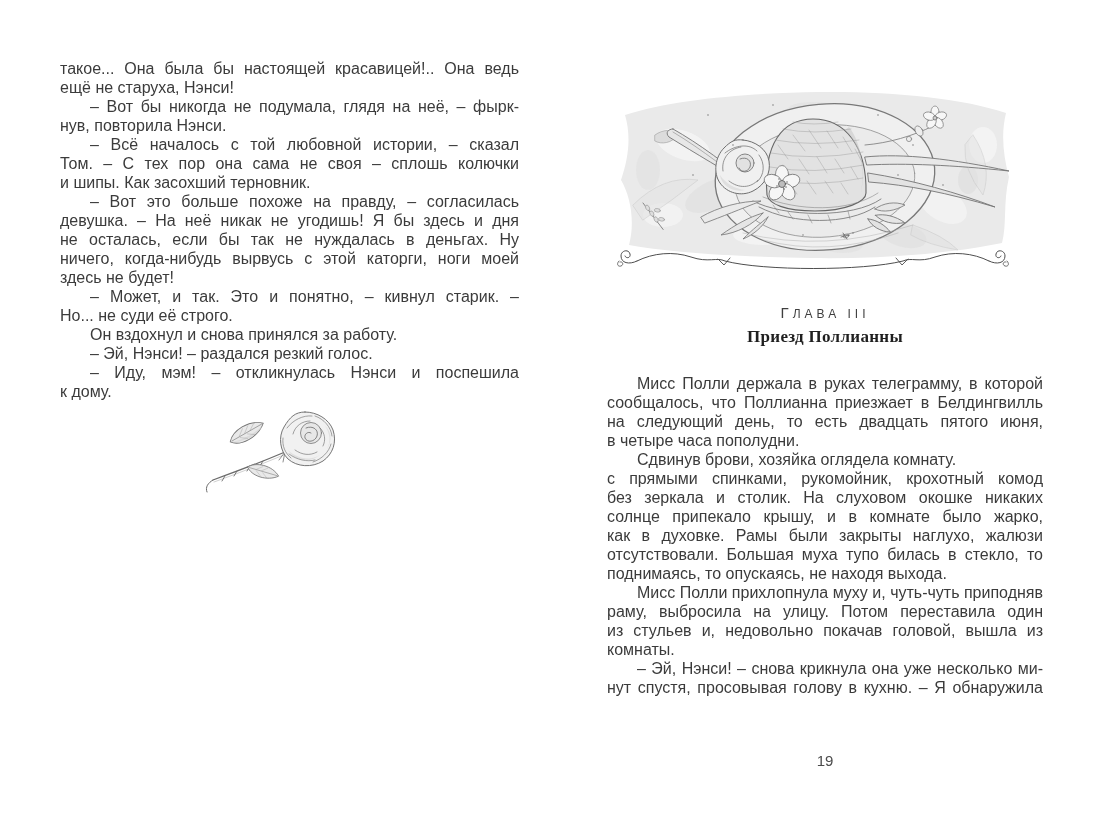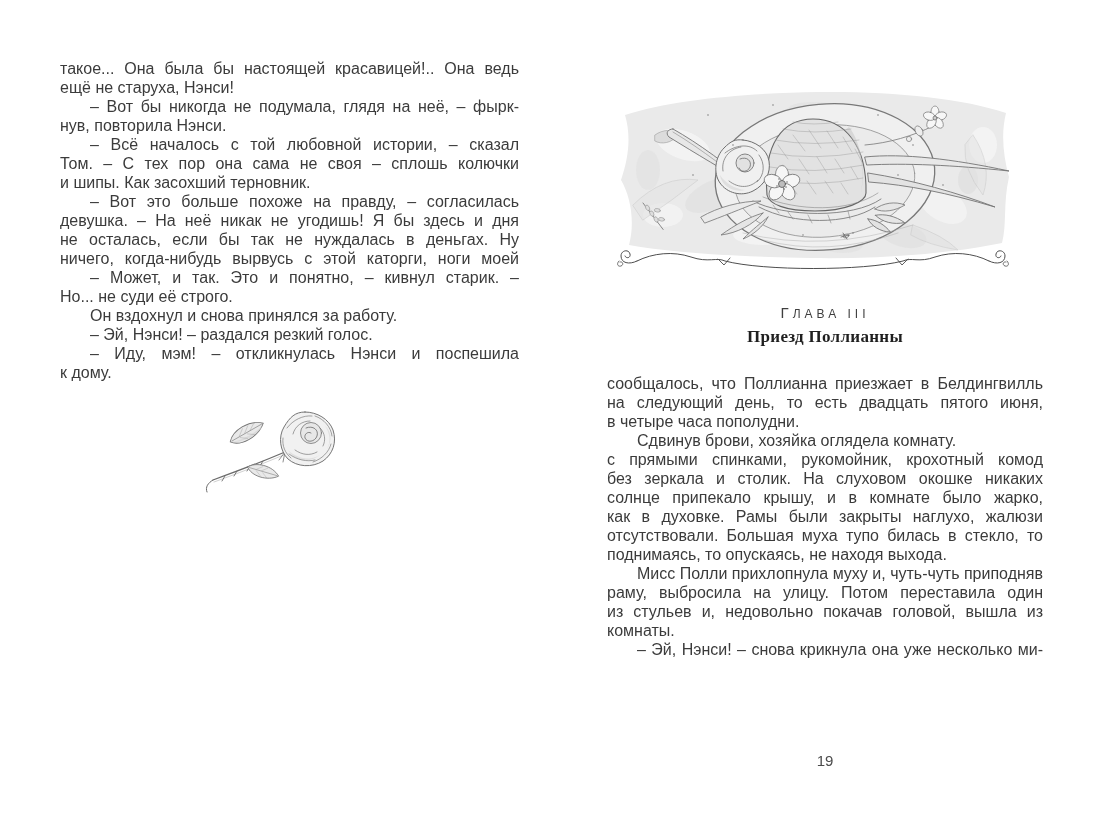--- a/index.html
+++ b/index.html
@@ -35,20 +35,21 @@
     <div class="line e">ещё не старуха, Нэнси!</div>
     <div class="line i">– Вот бы никогда не подумала, глядя на неё, – фырк-</div>
     <div class="line e">нув, повторила Нэнси.</div>
     <div class="line i">– Всё началось с той любовной истории, – сказал</div>
     <div class="line">Том. – С тех пор она сама не своя – сплошь колючки</div>
     <div class="line e">и шипы. Как засохший терновник.</div>
     <div class="line i">– Вот это больше похоже на правду, – согласилась</div>
     <div class="line">девушка. – На неё никак не угодишь! Я бы здесь и дня</div>
     <div class="line">не осталась, если бы так не нуждалась в деньгах. Ну</div>
     <div class="line">ничего, когда-нибудь вырвусь с этой каторги, ноги моей</div>
+    <div class="line e">здесь не будет!</div>
     <div class="line i">– Может, и так. Это и понятно, – кивнул старик. –</div>
     <div class="line e">Но... не суди её строго.</div>
     <div class="line i e">Он вздохнул и снова принялся за работу.</div>
     <div class="line i e">– Эй, Нэнси! – раздался резкий голос.</div>
     <div class="line i">– Иду, мэм! – откликнулась Нэнси и поспешила</div>
     <div class="line e">к дому.</div>
   </div>
 
 <svg class="abs" style="left:203px;top:406px;" width="150" height="92" viewBox="0 0 150 92">
   <g stroke-linecap="round" stroke-linejoin="round" fill="none">
@@ -222,30 +223,32 @@
       <path d="M 394,176 c 3,3 1,6 -2,5 c -3,-1 -2,-5 1,-4" stroke-width="0.8"></path>
     </g>
   </g>
 </svg>
 
 <div class="abs chapter-label">Глава III</div>
 <div class="abs chapter-title">Приезд Поллианны</div>
 
 <div class="abs textcol" style="left:607px;top:374px;width:436px;">
 
+<div class="line i">Мисс Полли держала в руках телеграмму, в которой</div>
     <div class="line">сообщалось, что Поллианна приезжает в Белдингвилль</div>
     <div class="line">на следующий день, то есть двадцать пятого июня,</div>
     <div class="line e">в четыре часа пополудни.</div>
     <div class="line i e">Сдвинув брови, хозяйка оглядела комнату.</div>
     <div class="line">с прямыми спинками, рукомойник, крохотный комод</div>
     <div class="line">без зеркала и столик. На слуховом окошке никаких</div>
     <div class="line">солнце припекало крышу, и в комнате было жарко,</div>
     <div class="line">как в духовке. Рамы были закрыты наглухо, жалюзи</div>
     <div class="line">отсутствовали. Большая муха тупо билась в стекло, то</div>
     <div class="line e">поднимаясь, то опускаясь, не находя выхода.</div>
     <div class="line i">Мисс Полли прихлопнула муху и, чуть-чуть приподняв</div>
     <div class="line">раму, выбросила на улицу. Потом переставила один</div>
     <div class="line">из стульев и, недовольно покачав головой, вышла из</div>
     <div class="line e">комнаты.</div>
     <div class="line i">– Эй, Нэнси! – снова крикнула она уже несколько ми-</div>
+    <div class="line">нут спустя, просовывая голову в кухню. – Я обнаружила</div>
   </div>
 
 <div class="abs pagenum">19</div>
 
 </body></html>

